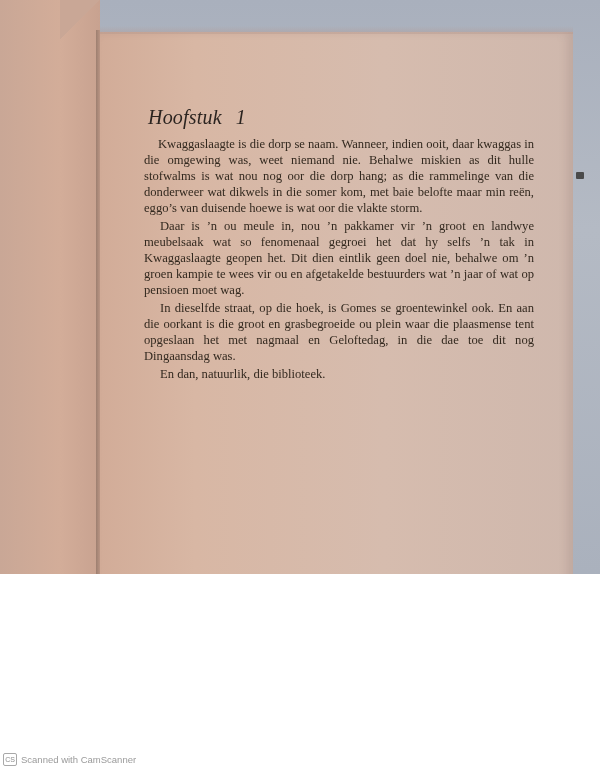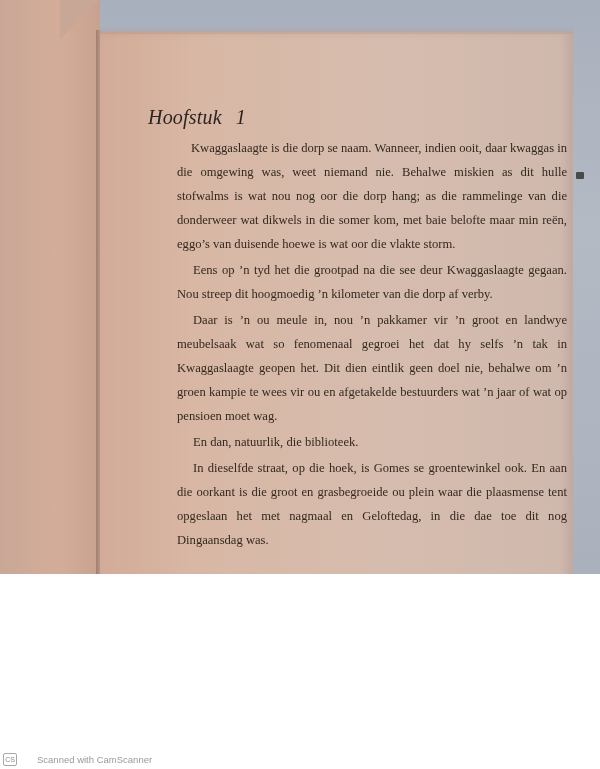--- a/index.html
+++ b/index.html
@@ -46,31 +46,31 @@
       background: #4a4a4a; border-radius: 1px;
     }
     .chapter-title {
       position: absolute; left: 148px; top: 106px;
       font-style: italic; font-size: 20px; color: #2b2420;
       letter-spacing: 0.2px;
     }
     .chapter-title .num { margin-left: 14px; }
     .body-text {
       position: absolute; left: 144px; top: 136px; width: 390px;
-      font-size: 12.6px; line-height: 24px; color: #33291f;
-      text-align: justify; text-align-last: left; margin-left: 33px;
+      font-size: 12.6px; line-height: 16px; color: #33291f;
+      text-align: justify; text-align-last: left;
     }
     .body-text p { margin: 0 0 2px 0; text-indent: 16px; }
     .body-text p.first { text-indent: 14px; }
     .page-number {
       position: absolute; left: 503px; top: 625px; font-size: 13px; color: #3a3029;
     }
     .watermark {
       position: absolute; left: 3px; top: 752px; height: 14px;
-      display: flex; align-items: center; gap: 20px;
+      display: flex; align-items: center; gap: 4px;
       font-family: "Liberation Sans", "DejaVu Sans", sans-serif;
       font-size: 9.5px; color: #9a9a9a;
     }
     .cs-logo {
       width: 12px; height: 11px; border: 1px solid #a8a8a8; border-radius: 2px;
       font-size: 7px; line-height: 11px; text-align: center; color: #8a8a8a;
     }
   </style>
 </head>
 <body>
@@ -81,24 +81,23 @@
   <div class="right-page"></div>
   <div class="gutter"></div>
   <div class="page-tab"></div>
 
   <div class="chapter-title">
     <span>Hoofstuk</span><span class="num">1</span>
   </div>
 
   <div class="body-text">
     <p class="first">Kwaggaslaagte is die dorp se naam. Wanneer, indien ooit, daar kwaggas in die omgewing was, weet niemand nie. Behalwe miskien as dit hulle stofwalms is wat nou nog oor die dorp hang; as die rammelinge van die donderweer wat dikwels in die somer kom, met baie belofte maar min reën, eggo’s van duisende hoewe is wat oor die vlakte storm.</p>
-    <p>Eens op ’n tyd het die grootpad na die see deur Kwaggaslaagte gegaan. Nou streep dit hoogmoedig ’n kilometer van die dorp af verby.</p>
     <p>Daar is ’n ou meule in, nou ’n pakkamer vir ’n groot en landwye meubelsaak wat so fenomenaal gegroei het dat hy selfs ’n tak in Kwaggaslaagte geopen het. Dit dien eintlik geen doel nie, behalwe om ’n groen kampie te wees vir ou en afgetakelde bestuurders wat ’n jaar of wat op pensioen moet wag.</p>
+    <p>In dieselfde straat, op die hoek, is Gomes se groentewinkel ook. En aan die oorkant is die groot en grasbegroeide ou plein waar die plaasmense tent opgeslaan het met nagmaal en Geloftedag, in die dae toe dit nog Dingaansdag was.</p>
     <p>En dan, natuurlik, die biblioteek.</p>
-    <p>In dieselfde straat, op die hoek, is Gomes se groentewinkel ook. En aan die oorkant is die groot en grasbegroeide ou plein waar die plaasmense tent opgeslaan het met nagmaal en Geloftedag, in die dae toe dit nog Dingaansdag was.</p>
   </div>
 
   <div class="page-number">1</div>
 </div>
 
 <div class="watermark">
   <span class="cs-logo">CS</span>
   <span>Scanned with CamScanner</span>
 </div>
 

